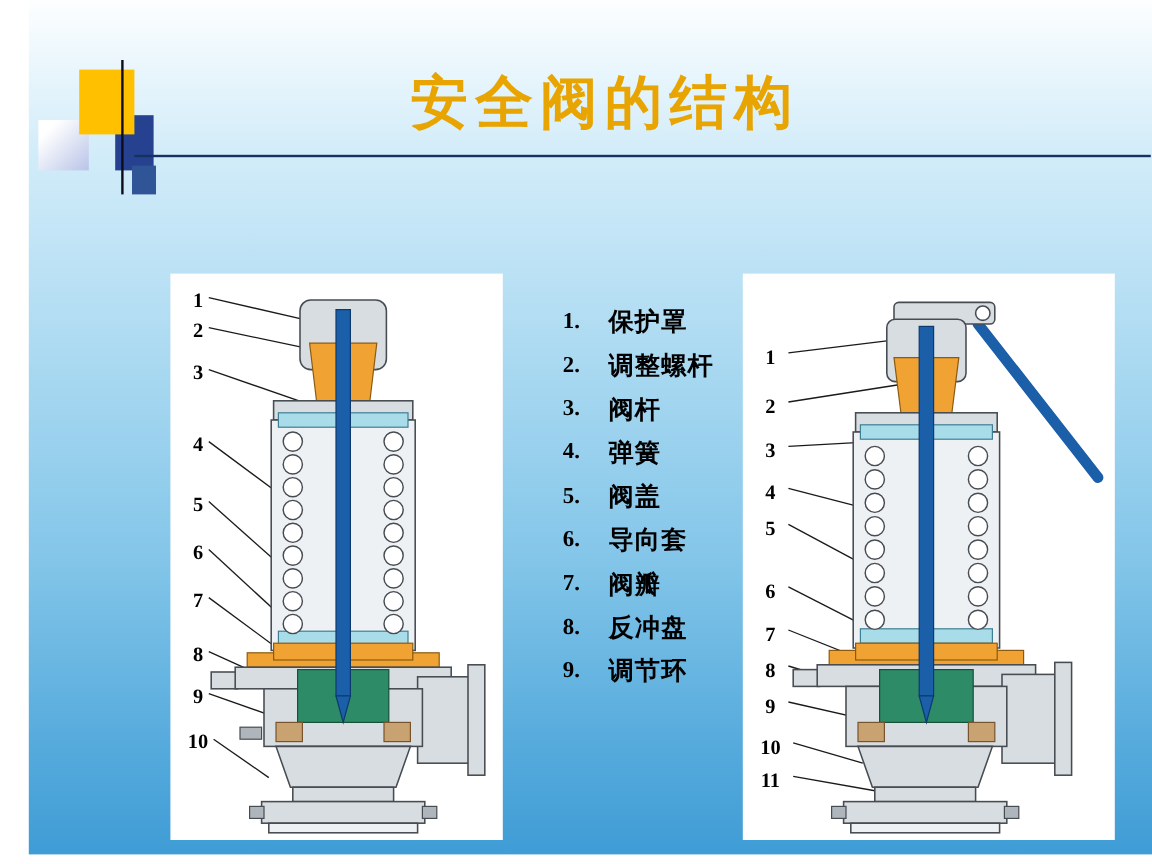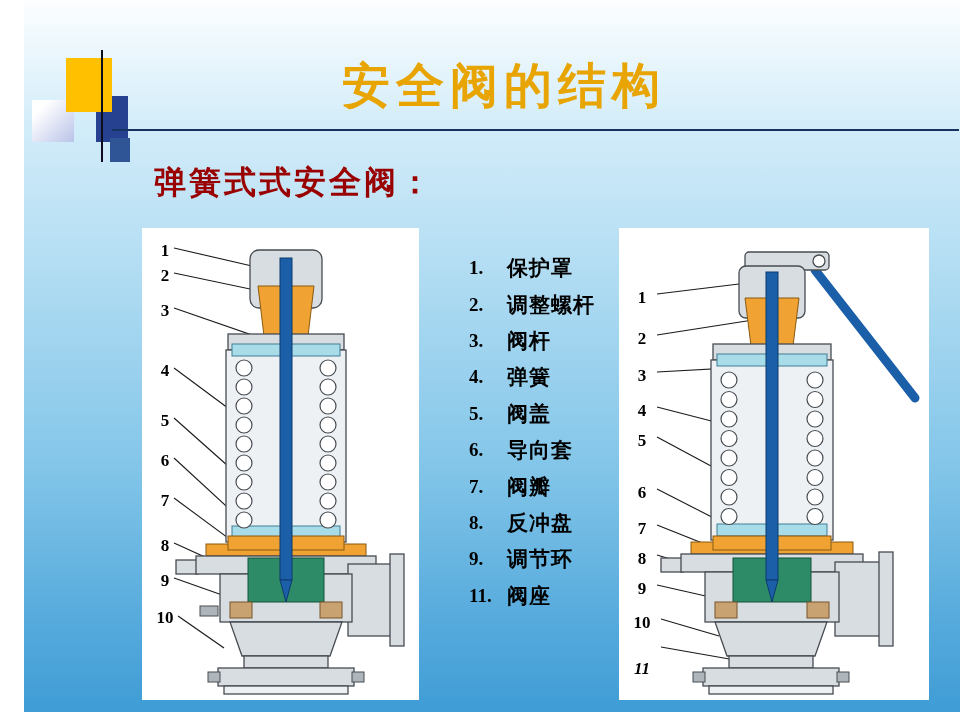--- a/index.html
+++ b/index.html
@@ -57,21 +57,20 @@
 <div class="slide">
 
   <div class="sq sq-pale"></div>
   <div class="sq sq-navy"></div>
   <div class="sq sq-yellow"></div>
   <div class="sq sq-blue-small"></div>
   <div class="vline"></div>
   <div class="rule"></div>
 
   <h1 class="title">安全阀的结构</h1>
-  <div class="subtitle">弹簧式式安全阀：</div>
 
   <div class="panel" id="left-panel">
     <svg viewBox="0 0 277 472">
       <g class="leaders">
         <line x1="32" y1="20" x2="110" y2="38"></line>
         <line x1="32" y1="45" x2="122" y2="64"></line>
         <line x1="32" y1="80" x2="136" y2="116"></line>
         <line x1="32" y1="140" x2="94" y2="186"></line>
         <line x1="32" y1="190" x2="86" y2="238"></line>
         <line x1="32" y1="230" x2="108" y2="300"></line>
@@ -172,24 +171,20 @@
         <span class="part-label">阀瓣</span>
       </div>
       <div class="part-row">
         <span class="part-num">8.</span>
         <span class="part-label">反冲盘</span>
       </div>
       <div class="part-row">
         <span class="part-num">9.</span>
         <span class="part-label">调节环</span>
       </div>
-      <div class="part-row">
-        <span class="part-num">11.</span>
-        <span class="part-label">阀座</span>
-      </div>
     </div>
 
   <div class="panel" id="right-panel">
     <svg viewBox="0 0 310 472">
       <g class="leaders">
         <line x1="38" y1="66" x2="120" y2="56"></line>
         <line x1="38" y1="107" x2="134" y2="92"></line>
         <line x1="38" y1="144" x2="147" y2="138"></line>
         <line x1="38" y1="179" x2="104" y2="196"></line>
         <line x1="38" y1="209" x2="92" y2="238"></line>
@@ -252,17 +247,17 @@
         <div class="callout" style="top: 60px;">1</div>
         <div class="callout" style="top: 101px;">2</div>
         <div class="callout" style="top: 138px;">3</div>
         <div class="callout" style="top: 173px;">4</div>
         <div class="callout" style="top: 203px;">5</div>
         <div class="callout" style="top: 255px;">6</div>
         <div class="callout" style="top: 291px;">7</div>
         <div class="callout" style="top: 321px;">8</div>
         <div class="callout" style="top: 351px;">9</div>
         <div class="callout" style="top: 385px;">10</div>
-        <div class="callout" style="top: 431px; font-style: italic;">11</div>
+        <div class="callout" style="top: 413px;">11</div>
       </div>
   </div>
 
 </div>
 
 </body></html>

